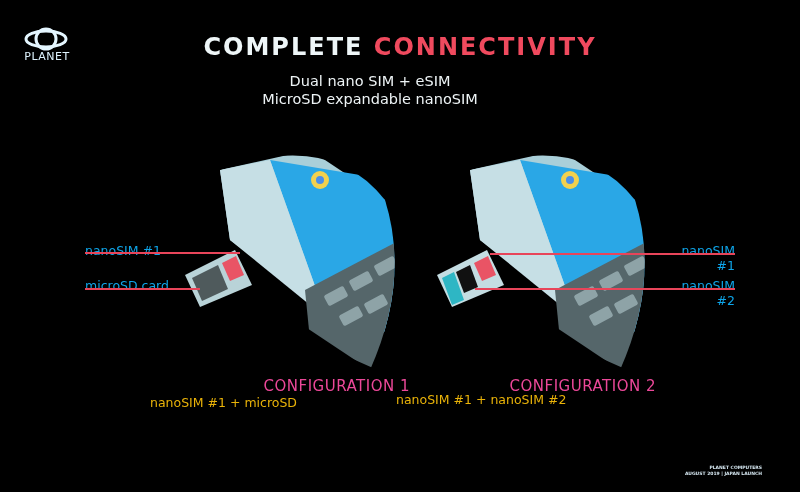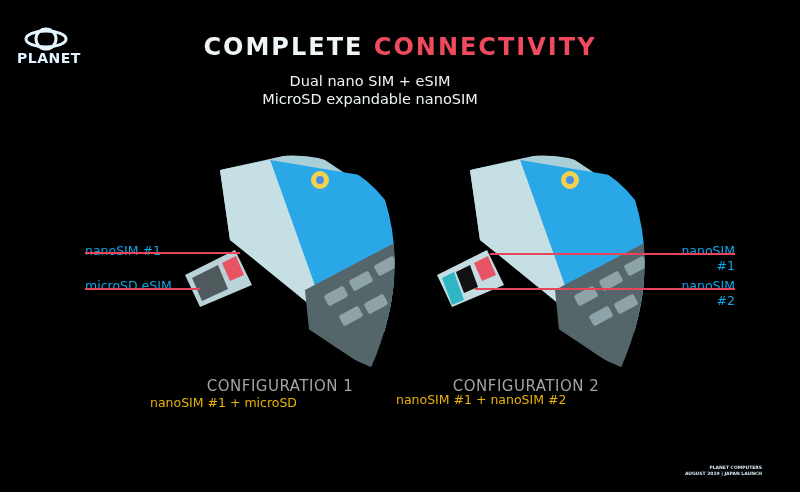--- a/index.html
+++ b/index.html
@@ -1,26 +1,26 @@
 <!DOCTYPE html>
 <html><head>
   <meta charset="utf-8">
   <style>
     html, body { margin:0; padding:0; background:#000; }
     body { width:800px; height:492px; position:relative; overflow:hidden; font-family:"DejaVu Sans", "Liberation Sans", sans-serif; color:#e8f2f5; }
     .logo { position:absolute; left:20px; top:18px; width:52px; height:50px; }
-    .logo-text { position:absolute; left:17px; top:50px; width:60px; text-align:center; font-size:14px; font-weight:bold; letter-spacing:0.5px; color:#dff4ff; }
+    .logo-text { position:absolute; left:17px; top:50px; width:60px; text-align:center; font-size:11px; font-weight:normal; letter-spacing:0.5px; color:#dff4ff; }
     .title { position:absolute; left:0; top:33px; width:800px; text-align:center; font-size:24px; font-weight:bold; letter-spacing:2px; }
     .title .w { color:#eef6f8; }
     .title .r { color:#f04a5e; }
     .sub { position:absolute; left:0; top:72px; width:740px; text-align:center; font-size:14.5px; line-height:18px; color:#eef4f6; }
     .phone { position:absolute; top:140px; width:190px; height:240px; }
     .lbl { position:absolute; font-size:12.5px; color:#0ea5e9;margin-top:8px; }
     .line { position:absolute; height:1.5px; background:#e8455a; }
-    .cfg-t { position:absolute; font-size:15px; color:#a3a3a3; letter-spacing:0.5px; text-align:center; width:260px; }
+    .cfg-t { position:absolute; font-size:15px; color:#ec4899; letter-spacing:0.5px; text-align:right; width:260px; }
     .cfg-s { position:absolute; font-size:12.5px; color:#eab308; text-align:left; width:260px; }
     .footer { position:absolute; right:38px; top:465px; text-align:right; font-size:4.5px; font-weight:bold; color:#d8eaf4; line-height:6px; }
   </style>
 </head>
 <body>
 
 <svg class="logo" viewBox="0 0 52 50">
   <ellipse cx="26" cy="21" rx="20" ry="8" fill="none" stroke="#e4f6ff" stroke-width="3"></ellipse>
   <circle cx="26" cy="21" r="10" fill="none" stroke="#e4f6ff" stroke-width="3"></circle>
 </svg>
@@ -88,21 +88,21 @@
 </svg>
 <svg style="position:absolute;left:432px;top:245px;width:75px;height:70px" viewBox="0 0 75 70">
   <path d="M5 30 L55 5 L72 40 L20 62 Z" fill="#c4dde2"></path>
   <path d="M10 33 L22 27 L32 55 L20 60 Z" fill="#2eb6c4"></path>
   <path d="M24 27 L38 20 L46 42 L32 48 Z" fill="#111"></path>
   <path d="M42 18 L56 11 L64 30 L50 36 Z" fill="#e95465"></path>
 </svg>
 
 <div class="lbl" style="left:85px;top:235px;">nanoSIM #1</div>
 <div class="line" style="left:85px;top:252px;width:155px;"></div>
-<div class="lbl" style="left:85px;top:270px;">microSD eSIM</div>
+<div class="lbl" style="left:85px;top:270px;">microSD card</div>
 <div class="line" style="left:85px;top:288px;width:115px;"></div>
 
 <div class="lbl" style="left:660px;top:235px;width:75px;text-align:right;">nanoSIM #1</div>
 <div class="line" style="left:490px;top:253px;width:245px;"></div>
 <div class="lbl" style="left:660px;top:270px;width:75px;text-align:right;">nanoSIM #2</div>
 <div class="line" style="left:475px;top:288px;width:260px;"></div>
 
 <div class="cfg-t" style="left:150px;top:377px;">CONFIGURATION 1</div>
 <div class="cfg-s" style="left:150px;top:395px;">nanoSIM #1 + microSD</div>
 <div class="cfg-t" style="left:396px;top:377px;">CONFIGURATION 2</div>

